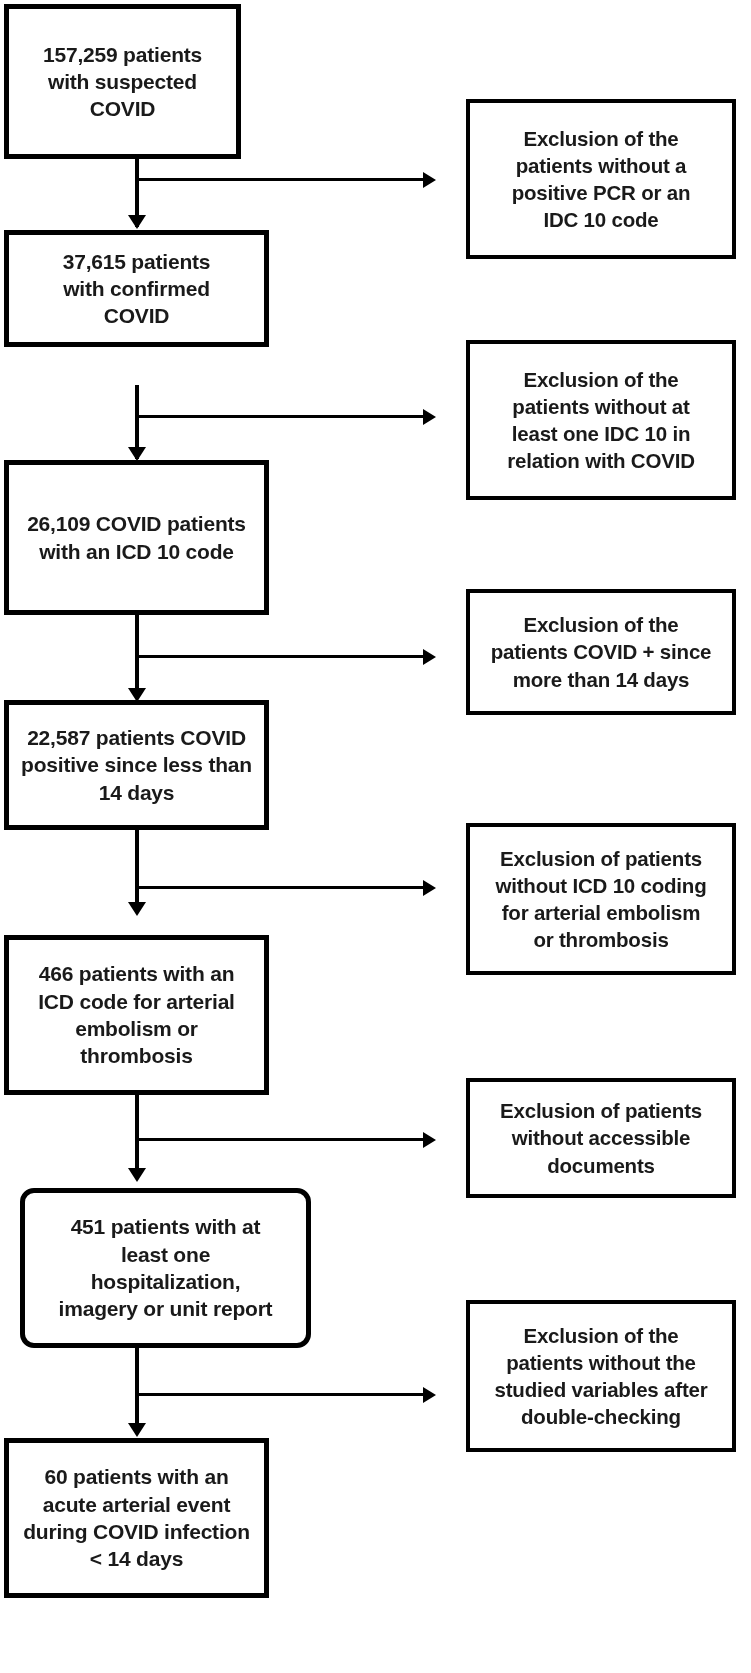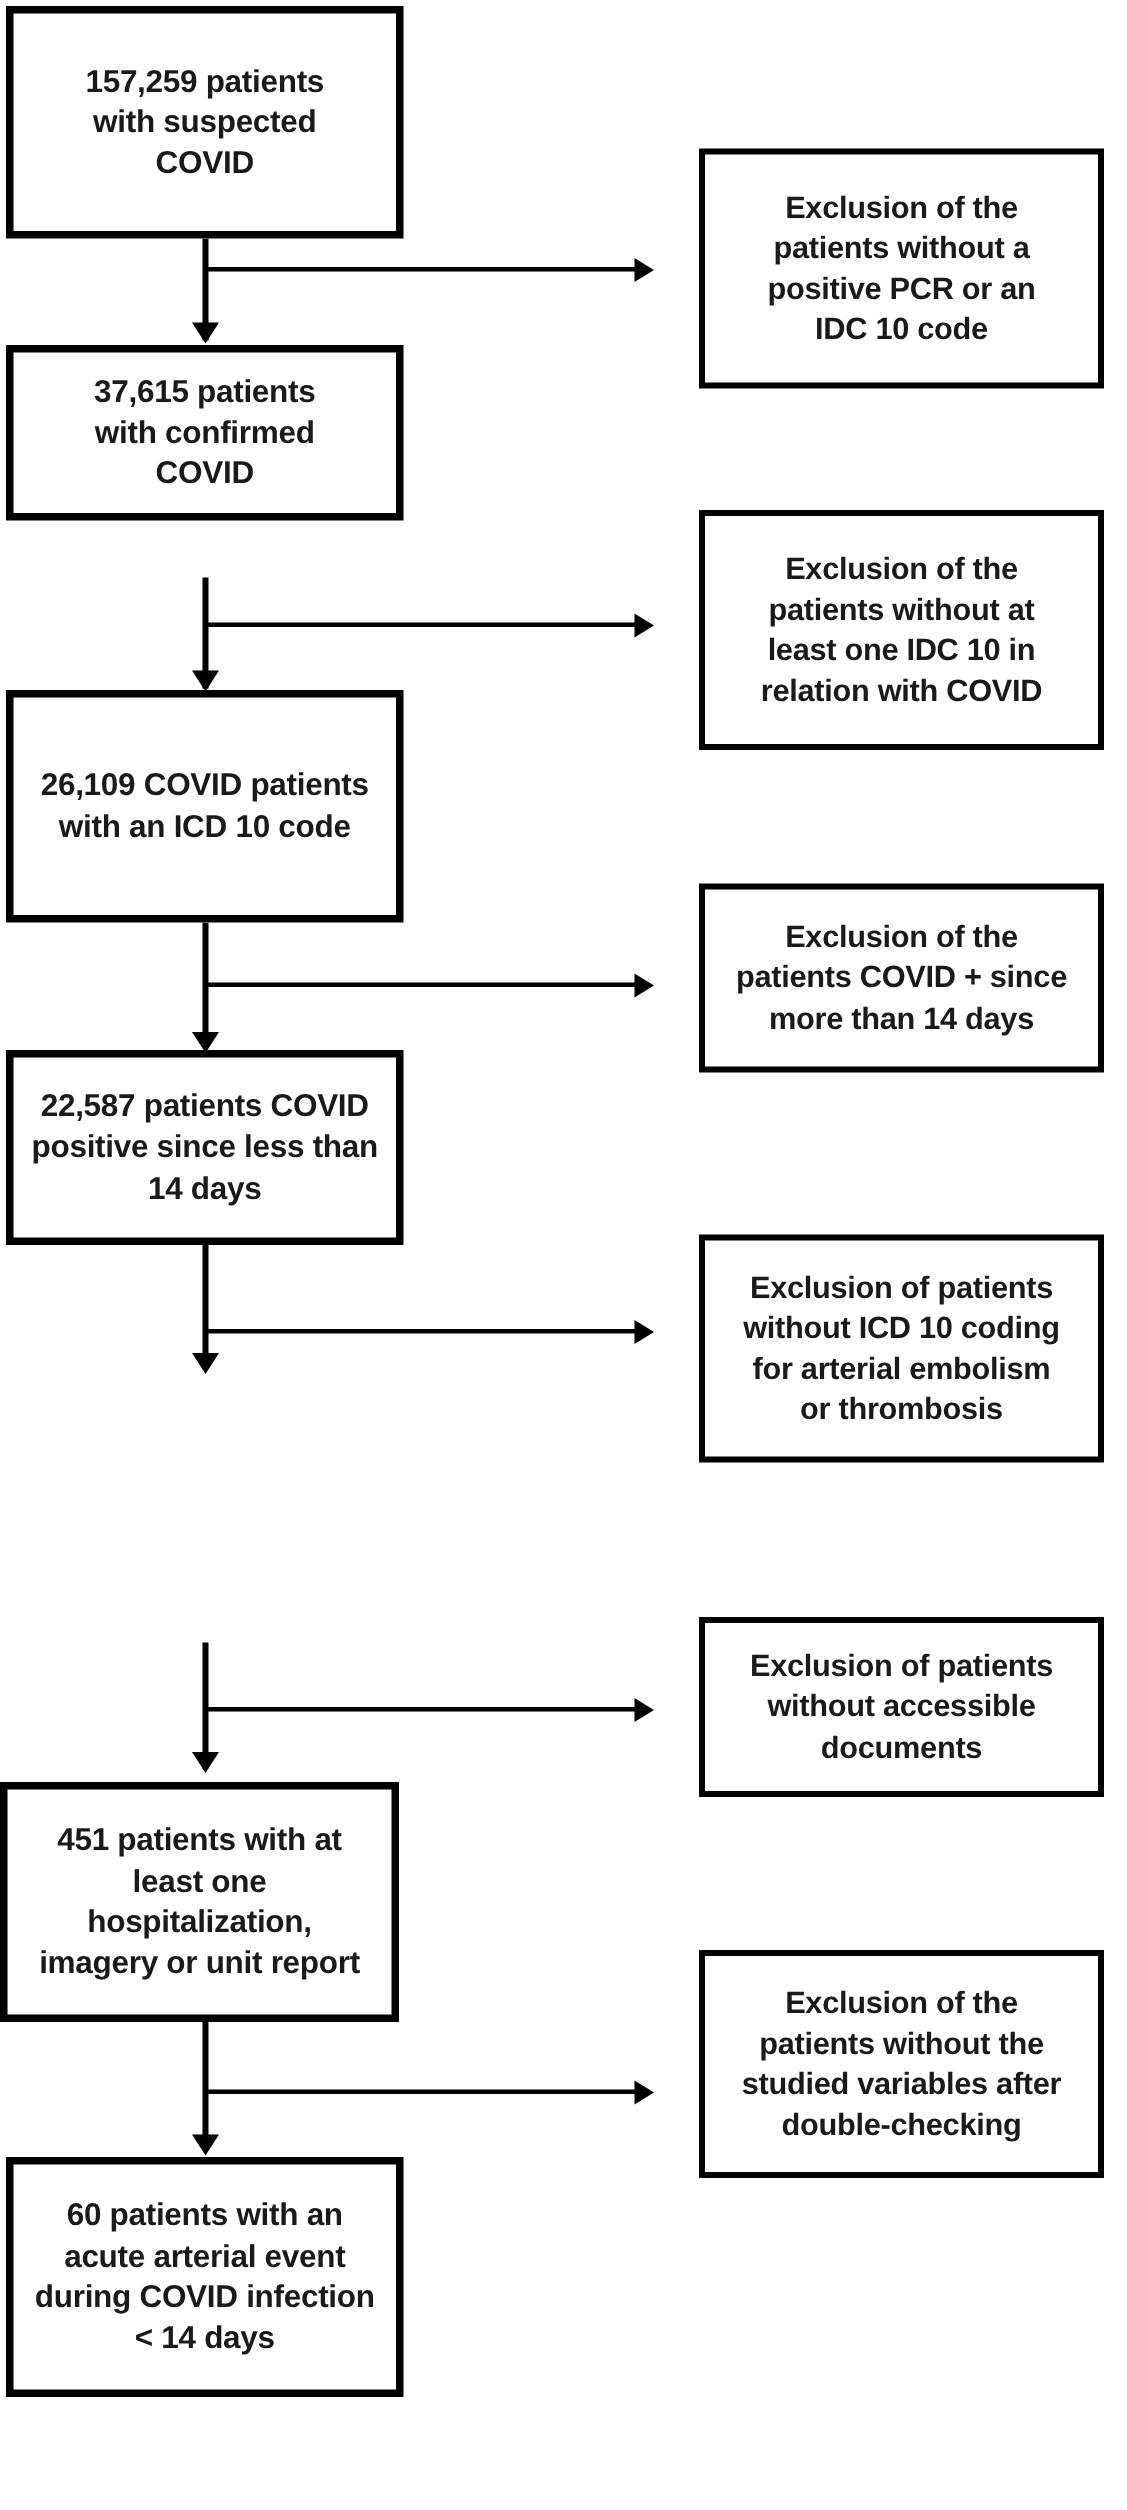--- a/index.html
+++ b/index.html
@@ -82,21 +82,21 @@
     border-bottom: 8px solid transparent;
     border-left: 13px solid #000000;
     z-index: 2;
   }
 </style>
 </head>
 <body>
 
 <div id="flowchart">
 
-  <div class="node main-node" style="left:4px; top:4px; width:265px; height:155px;">
+  <div class="node main-node" style="left:4px; top:4px; width:237px; height:155px;">
     <div class="node-text">157,259 patients
 with suspected
 COVID</div>
   </div>
 
   <div class="vline" style="left:135px; top:159px; height:68px;"></div>
   <div class="arrow-down" style="left:128px; top:215px;"></div>
   <div class="hline" style="left:137px; top:178px; width:288px;"></div>
   <div class="arrow-right" style="left:423px; top:172px;"></div>
 
@@ -152,33 +152,39 @@
   <div class="hline" style="left:137px; top:886px; width:288px;"></div>
   <div class="arrow-right" style="left:423px; top:880px;"></div>
 
   <div class="node excl-node" style="left:437px; top:823px; width:270px; height:152px;">
     <div class="node-text">Exclusion of patients
 without ICD 10 coding
 for arterial embolism
 or thrombosis</div>
   </div>
 
+  <div class="node main-node" style="left:4px; top:935px; width:265px; height:160px;">
+    <div class="node-text">466 patients with an
+ICD code for arterial
+embolism or
+thrombosis</div>
+  </div>
 
   <div class="vline" style="left:135px; top:1095px; height:84px;"></div>
   <div class="arrow-down" style="left:128px; top:1168px;"></div>
   <div class="hline" style="left:137px; top:1138px; width:288px;"></div>
   <div class="arrow-right" style="left:423px; top:1132px;"></div>
 
   <div class="node excl-node" style="left:437px; top:1078px; width:270px; height:120px;">
     <div class="node-text">Exclusion of patients
 without accessible
 documents</div>
   </div>
 
-  <div class="node main-node" style="left:0; top:1188px; width:266px; height:160px;">
+  <div class="node main-node" style="left:20px; top:1188px; width:291px; height:160px;border-radius:14px;">
     <div class="node-text">451 patients with at
 least one
 hospitalization,
 imagery or unit report</div>
   </div>
 
   <div class="vline" style="left:135px; top:1348px; height:86px;"></div>
   <div class="arrow-down" style="left:128px; top:1423px;"></div>
   <div class="hline" style="left:137px; top:1393px; width:288px;"></div>
   <div class="arrow-right" style="left:423px; top:1387px;"></div>

